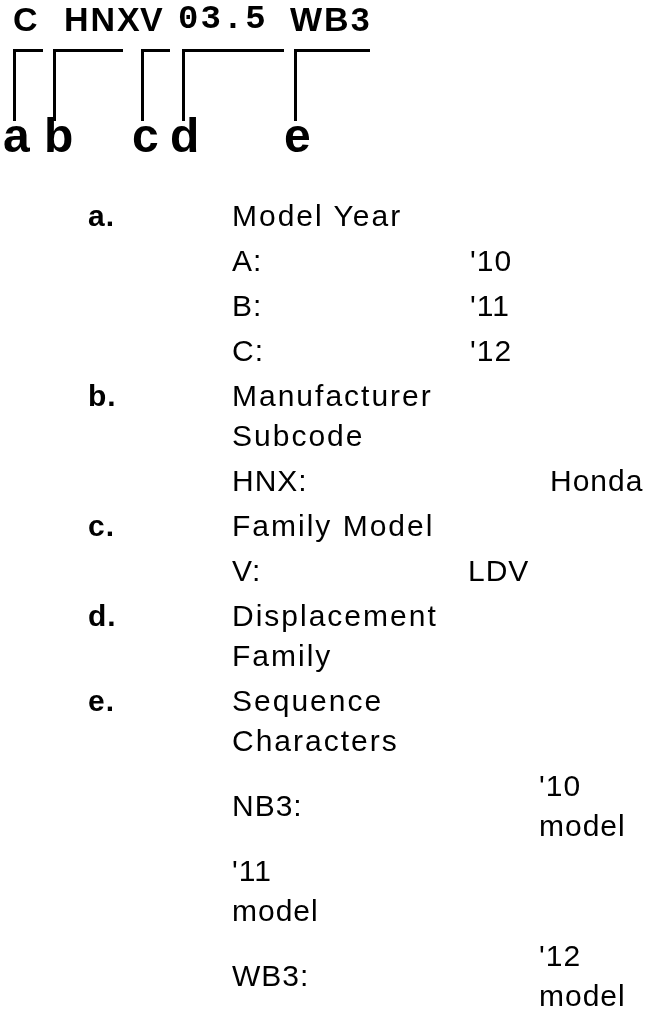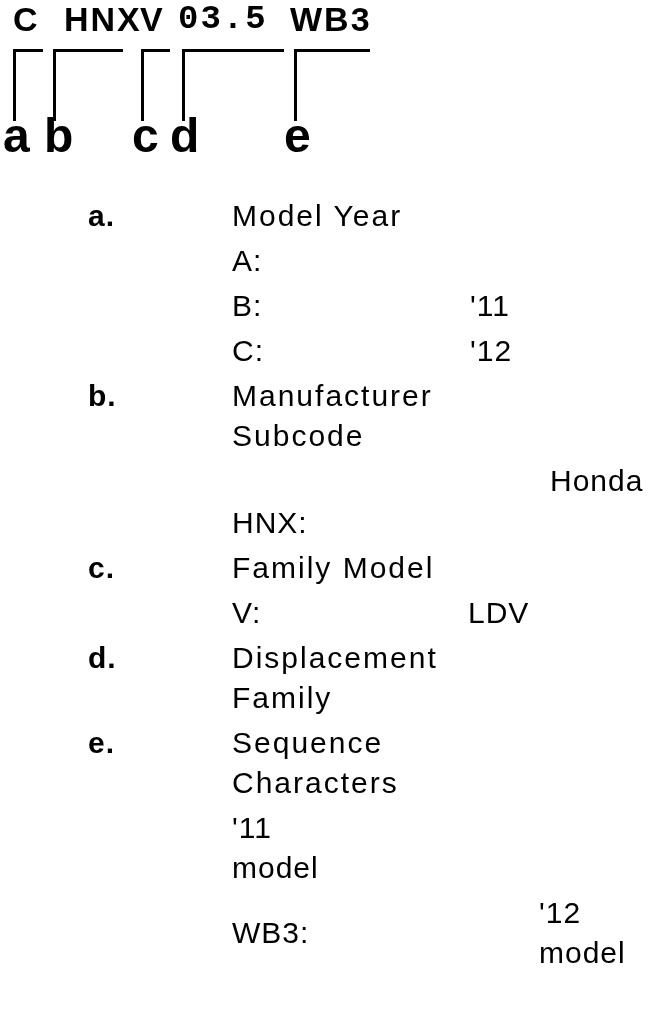--- a/index.html
+++ b/index.html
@@ -50,21 +50,21 @@
 
   
   .legend { margin-top: 26px; font-size: 30px; line-height: 40px; letter-spacing: 1px; }
   .row { display: flex; align-items: flex-start; padding-left: 88px; margin-bottom: 5px; }
   .row.vcenter { align-items: center; }
   .cell { flex: 0 0 auto; }
   .letter-cell { width: 144px; font-weight: bold; }
   .term-cell { width: 240px; font-weight: normal; letter-spacing: 2px; }
   .key-cell  {}
   .kw-a { width: 238px; }
-  .kw-b { width: 318px; margin-top: 42px; }
+  .kw-b { width: 318px; }
   .kw-c { width: 236px; }
   .kw-e { width: 307px; }
   .value-cell { flex: 1 1 auto; }
   .value-cell.narrow { flex: 0 0 auto; width: 100px; }
 </style>
 </head>
 <body>
 
 <div class="page">
 
@@ -90,20 +90,21 @@
 
   <div class="legend">
 
     <div class="row">
       <div class="cell letter-cell">a.</div>
       <div class="cell term-cell">Model Year</div>
     </div>
     <div class="row">
       <div class="cell letter-cell"></div>
       <div class="cell key-cell kw-a">A:</div>
+      <div class="cell value-cell">'10</div>
     </div>
     <div class="row">
       <div class="cell letter-cell"></div>
       <div class="cell key-cell kw-a">B:</div>
       <div class="cell value-cell">'11</div>
     </div>
     <div class="row">
       <div class="cell letter-cell"></div>
       <div class="cell key-cell kw-a">C:</div>
       <div class="cell value-cell">'12</div>
@@ -133,20 +134,25 @@
       <div class="cell letter-cell">d.</div>
       <div class="cell term-cell">Displacement Family</div>
     </div>
 
     <div class="row">
       <div class="cell letter-cell">e.</div>
       <div class="cell term-cell">Sequence Characters</div>
     </div>
     <div class="row vcenter">
       <div class="cell letter-cell"></div>
+      <div class="cell key-cell kw-e">NB3:</div>
+      <div class="cell value-cell narrow">'10 model</div>
+    </div>
+    <div class="row vcenter">
+      <div class="cell letter-cell"></div>
       <div class="cell value-cell narrow">'11 model</div>
     </div>
     <div class="row vcenter">
       <div class="cell letter-cell"></div>
       <div class="cell key-cell kw-e">WB3:</div>
       <div class="cell value-cell narrow">'12 model</div>
     </div>
 
   </div>
 </div>

